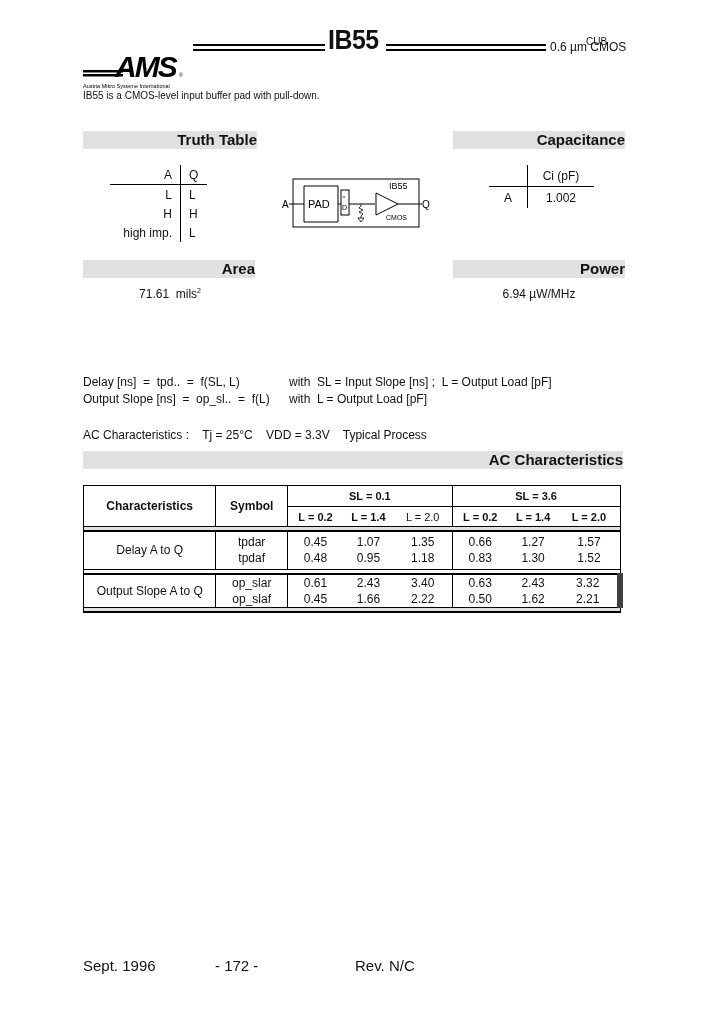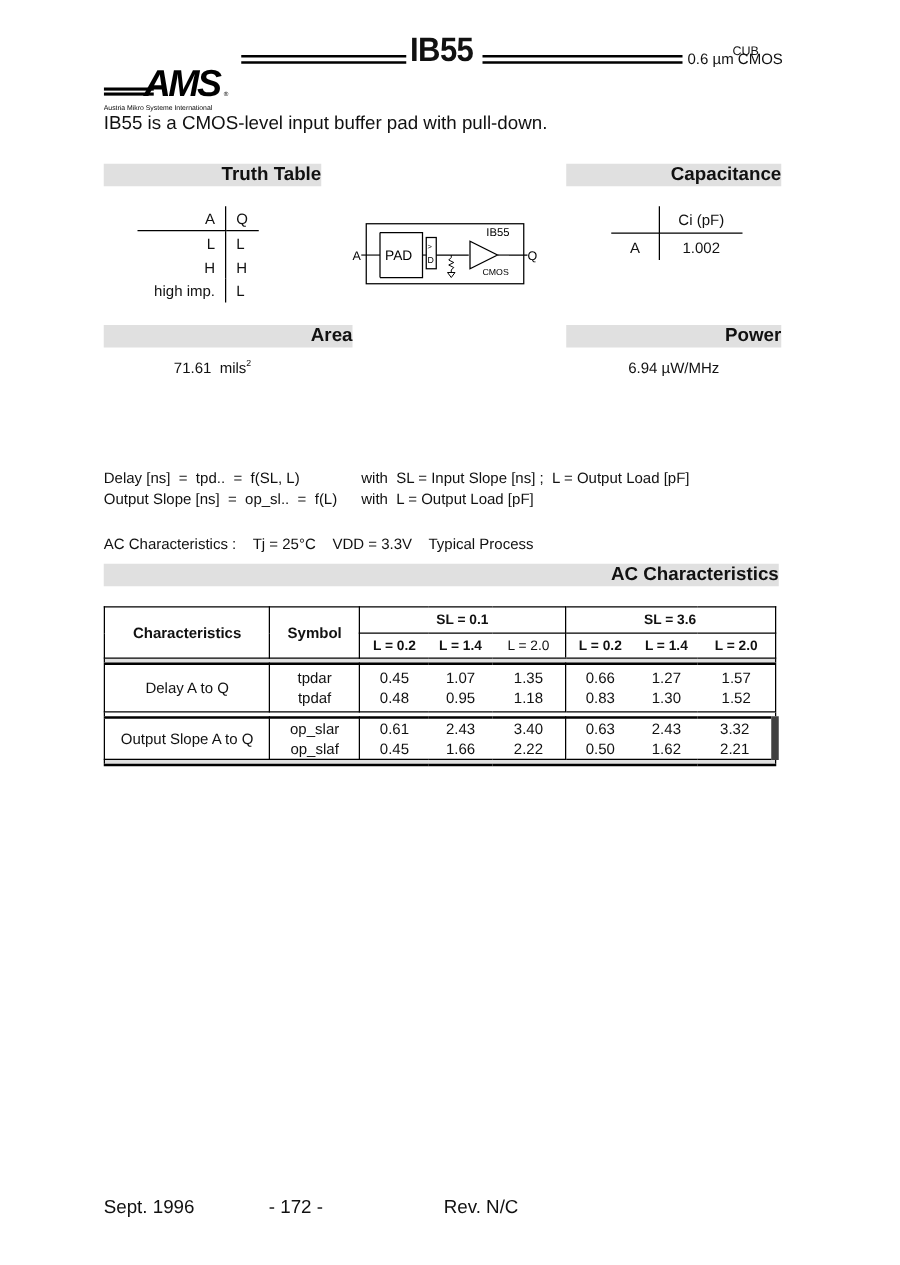--- a/index.html
+++ b/index.html
@@ -8,26 +8,26 @@
   .abs { position:absolute; }
   
   .logo { left:83px; top:22px; width:110px; height:42px;margin-top:27px; }
   .rule2 { height:7px; border-top:2px solid #000; border-bottom:2px solid #000; box-sizing:border-box; }
   .rule2::after { content:""; }
   .rule-a { left:193px; top:44px; width:132px; }
   .rule-b { left:386px; top:44px; width:160px; }
   .hdr-title { left:328px; top:25px; font-size:27px; font-weight:bold; letter-spacing:-0.5px; transform:scaleX(0.92); transform-origin:left; }
   .hdr-cub { left:586px; top:36px; font-size:10px; }
   .hdr-tech { left:550px; top:40px; font-size:12px; }
-  .intro { left:83px; top:90px; font-size:15px; }
+  .intro { left:83px; top:90px; font-size:10px; }
   
   .bar { background:#e0e0e0; height:18px; font-weight:bold; font-size:15px; text-align:right; line-height:18px; }
   .bar-truth { left:83px; top:131px; width:174px; }
   .bar-cap { left:453px; top:131px; width:172px; }
-  .bar-area { left:83px; top:260px; width:172px;padding-left:27px; }
+  .bar-area { left:83px; top:260px; width:172px; }
   .bar-power { left:453px; top:260px; width:172px; }
   .bar-ac { left:83px; top:451px; width:540px; }
   
   .tt { left:110px; top:165px; border-collapse:collapse; font-size:12px; }
   .tt td { padding:0 0; height:19px; }
   .tt .ca { text-align:right; padding-right:8px; border-right:1px solid #000; width:62px; }
   .tt .cq { text-align:left; padding-left:8px; width:18px; }
   .tt tr.head td { border-bottom:1px solid #000; }
   
   .ct { left:489px; top:165px; border-collapse:collapse; font-size:12px; }

